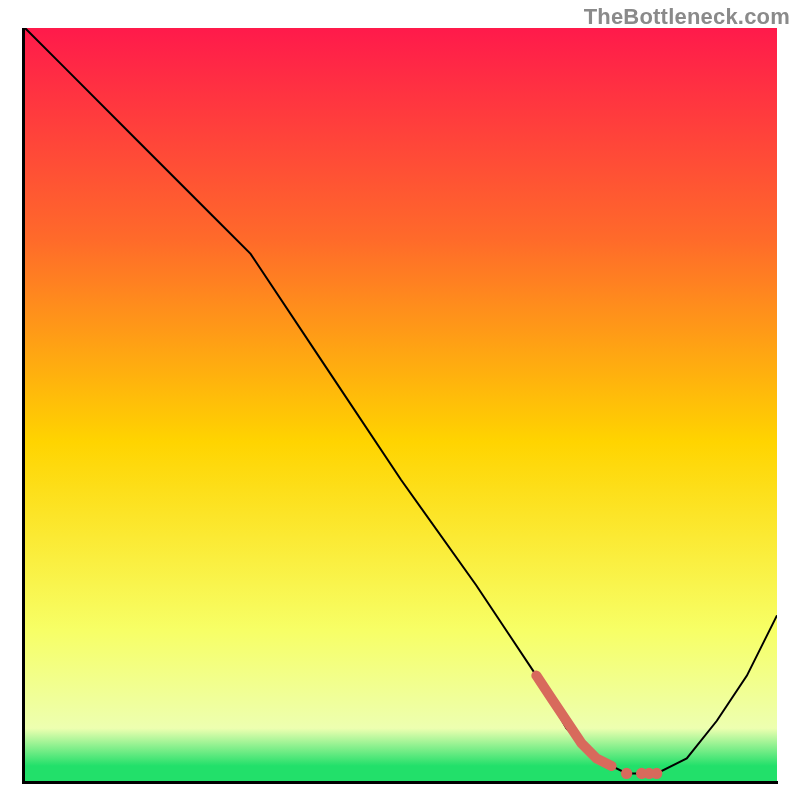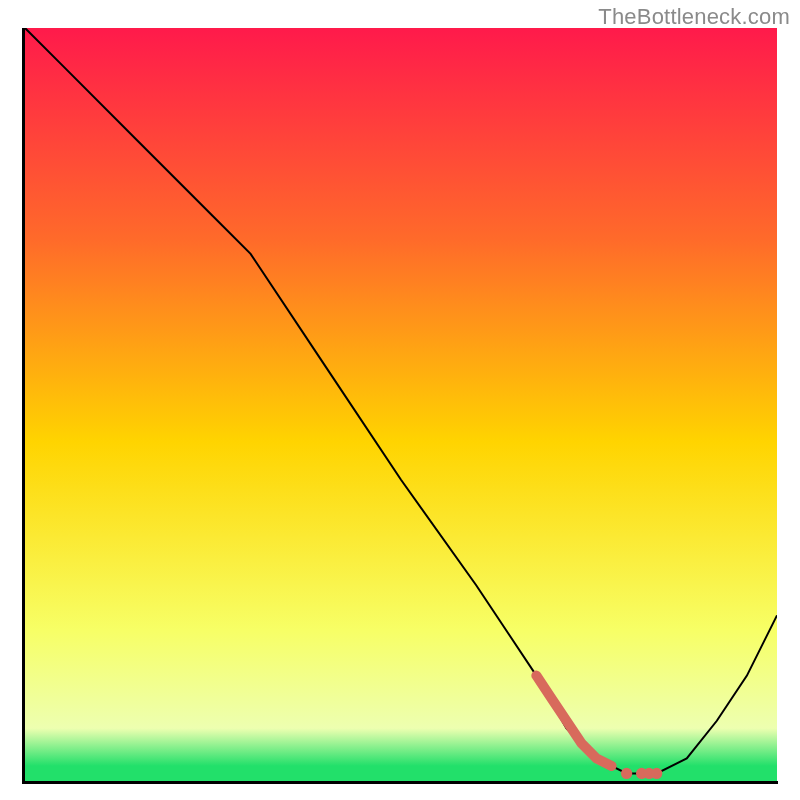--- a/index.html
+++ b/index.html
@@ -18,21 +18,21 @@
     height: 800px;
     background: #ffffff;
   }
 
   .watermark {
     position: absolute;
     top: 4px;
     right: 10px;
     color: #8a8a8a;
     font-size: 22px;
-    font-weight: 400;
+    font-weight: 700;
     letter-spacing: 0.2px;
   }
 
   .plot-frame {
     position: absolute;
     left: 22px;
     top: 28px;
     width: 756px;
     height: 756px;
     border-left: 3px solid #000;

